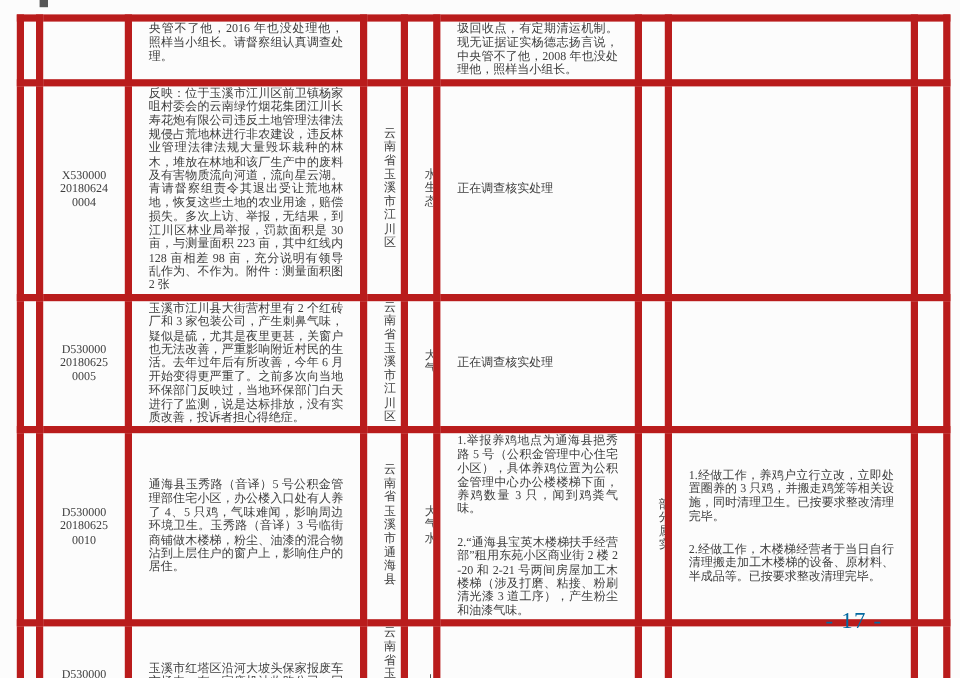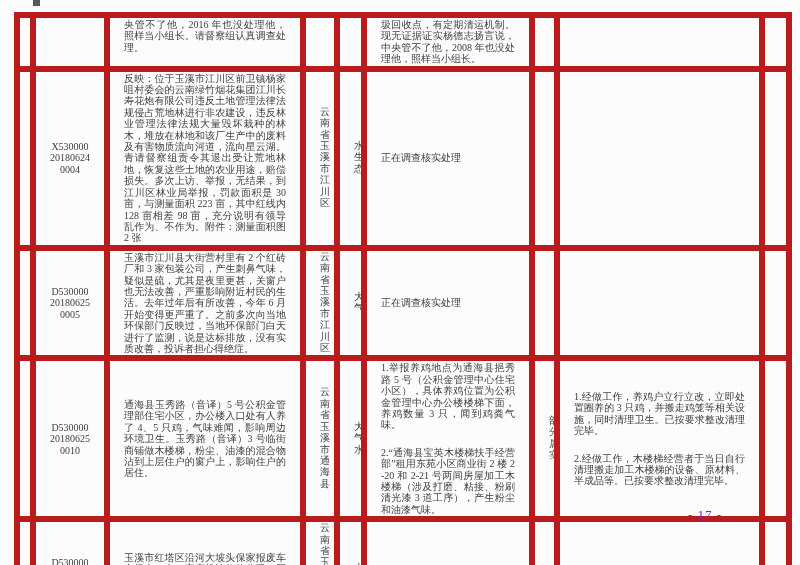--- a/index.html
+++ b/index.html
@@ -36,23 +36,23 @@
   }
   .c-seq   { text-align: right; padding: 0; }
   .c-id    { font-size: 9px; word-break: break-all; line-height: 11px; text-align: center; }
   .c-text  { text-align: justify; word-break: break-all; }
   .c-mid   { text-align: center; padding: 0; word-break: break-all; font-family: Liberation Mono, monospace; }
   .row-partial td { vertical-align: top; }
   .item + .item { margin-top: 16px; }
   .pageno {
     position: absolute;
     left: 688px; top: 507px;
-    font-size: 13px;
+    font-size: 19px;
     letter-spacing: 1px;
-    color: #6d28d9;
+    color: #0369a1;
     white-space: pre;
   }
 </style>
 </head>
 <body>
 
 <div class="page">
   <div class="scan-artifact"></div>
 
   <table class="case-table">

